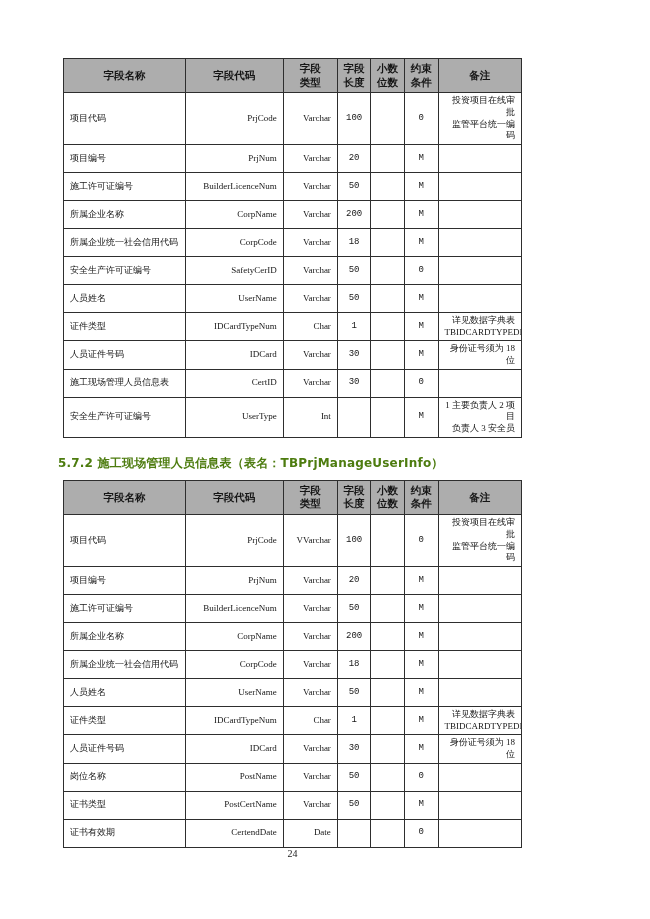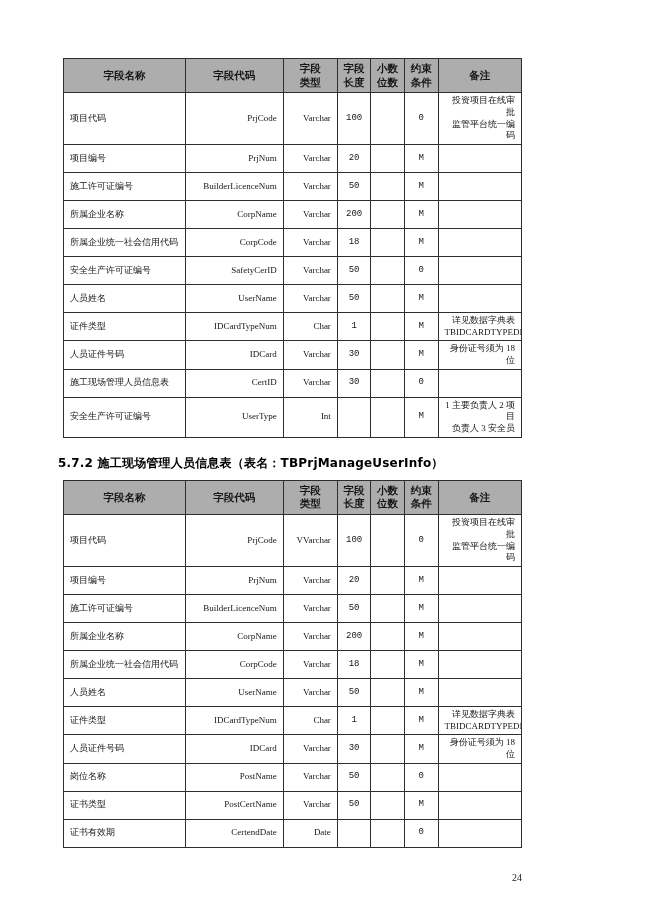--- a/index.html
+++ b/index.html
@@ -55,28 +55,27 @@
   col.w2 { width:21.4%; }
   col.w3 { width:11.8%; }
   col.w4 { width:7.3%; }
   col.w5 { width:7.3%; }
   col.w6 { width:7.4%; }
   col.w7 { width:18.2%; }
   h2.section-heading {
     font-family:"DejaVu Sans","Liberation Sans",sans-serif;
     font-size:12px;
     font-weight:bold;
-    color:#000000;
+    color:#4d7c0f;
     margin:17px 0 8px -5px;
     letter-spacing:0.2px;
     white-space:nowrap;
   }
   .page-footer {
-    margin-top:24px;
-    text-align:right;
+    text-align:center;
     font-size:10px;
     color:#222222;
   }
 </style>
 </head>
 <body>
 
 <div class="content">
 
   <table class="fields">

